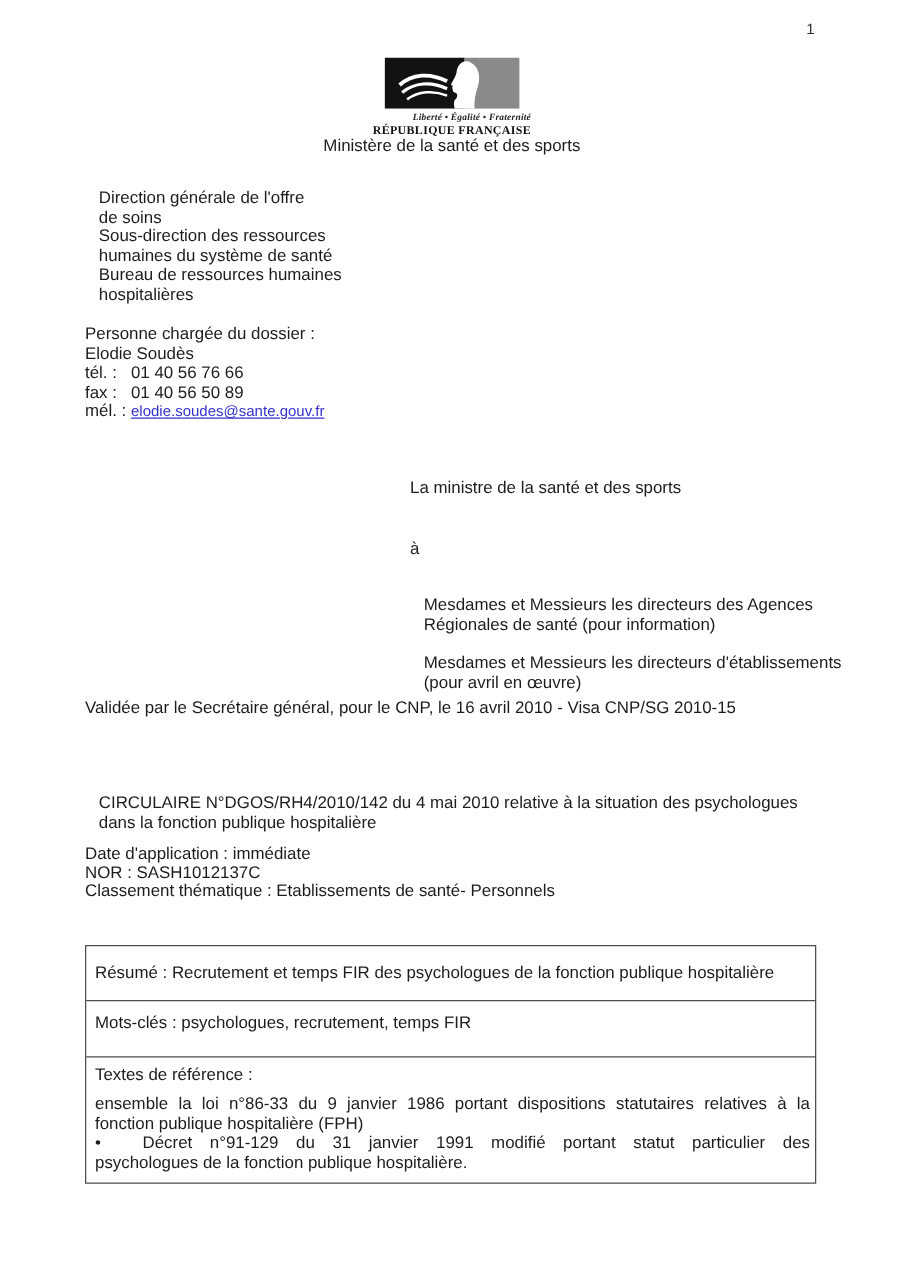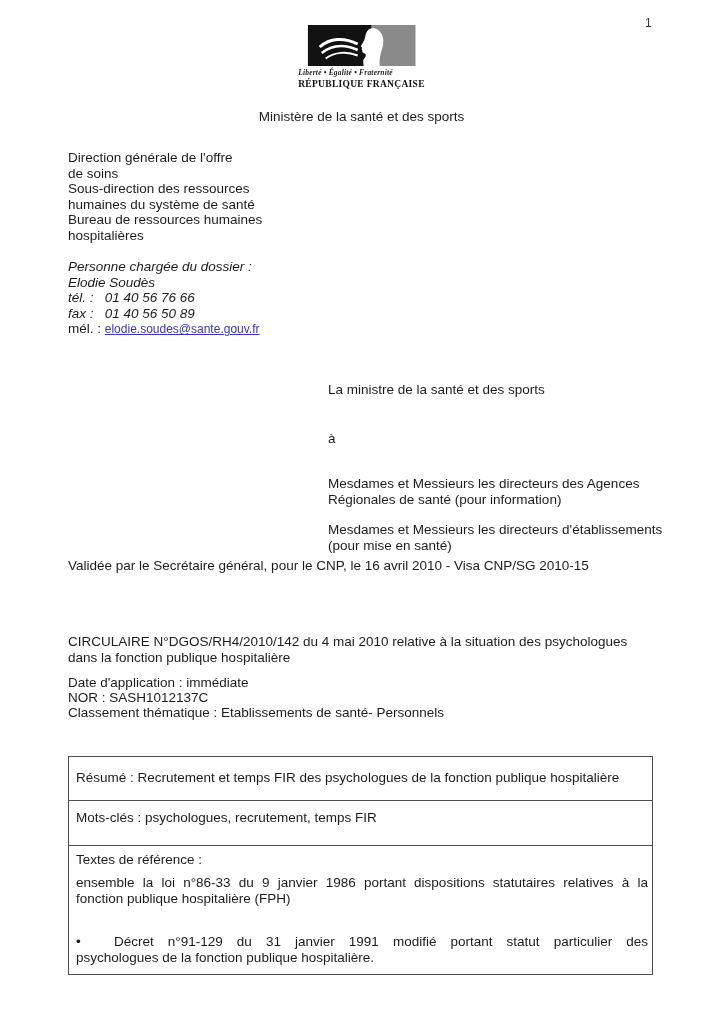--- a/index.html
+++ b/index.html
@@ -5,27 +5,27 @@
   html, body { margin: 0; padding: 0; }
   body {
     width: 723px; height: 1024px;
     background: #ffffff;
     font-family: "Liberation Sans", "DejaVu Sans", sans-serif;
     color: #1c1c1c;
     position: relative;
     font-size: 13.5px;
   }
   .abs { position: absolute; }
-  .pre { white-space: pre-line; }
-  .prew { white-space: pre-wrap; font-style: italic; }
+  .pre { white-space: pre-line; margin-left: 11px; }
+  .prew { white-space: pre-wrap; }
   .b { font-weight: normal; }
 
   .page-number { top: 16px; left: 645px; font-size: 12px; color: #333; }
 
-  .logo-block { top: 25px; left: 50%; transform: translateX(-50%); text-align: left; }
+  .logo-block { top: 46px; left: 50%; transform: translateX(-50%); text-align: right; }
   .logo-block svg { display: block; margin: 0 auto; }
   .logo-motto {
     margin-top: 2px;
     font-family: "Liberation Serif", "DejaVu Serif", serif;
     font-style: italic; font-weight: bold;
     font-size: 7.5px; letter-spacing: 0.2px; color: #222;
   }
   .logo-republic {
     margin-top: 2px;
     font-family: "Liberation Serif", "DejaVu Serif", serif;
@@ -57,21 +57,21 @@
   .summary-table {
     left: 68px; top: 756px; width: 585px;
     border: 1px solid #4d4d4d;
     box-sizing: border-box;
   }
   .trow { border-bottom: 1px solid #4d4d4d; padding: 13px 4px 15px 7px; }
   .trow.keywords { padding: 9px 4px 20px 7px; }
   .trow.refs { padding: 6px 4px 9px 7px; border-bottom: none; }
   .nowrap { white-space: nowrap; }
   .ref-para { margin-top: 8px; line-height: 15.6px; }
-  .ref-para.second { margin-top: 28px; }
+  .ref-para.second { margin-top: 0; }
   .jl { text-align: justify; text-align-last: justify; }
   .ll { text-align: left; }
   .bullet { display: inline-block; width: 38px; }
 </style>
 </head>
 <body>
 
 <div class="abs page-number">1</div>
 
 <div class="abs logo-block">
@@ -103,21 +103,21 @@
 fax :   01 40 56 50 89</div>
   <div class="email-line"><span>mél. :</span> <a class="email">elodie.soudes@sante.gouv.fr</a></div>
 </div>
 
 <div class="abs addressee-block">
   <div>La ministre de la santé et des sports</div>
   <div class="to-word">à</div>
   <div class="recip-1 pre">Mesdames et Messieurs les directeurs des Agences
 Régionales de santé (pour information)</div>
   <div class="recip-2 pre">Mesdames et Messieurs les directeurs d'établissements
-(pour mise en santé)</div>
+(pour avril en œuvre)</div>
 </div>
 
 <div class="abs validation-line">Validée par le Secrétaire général, pour le CNP, le 16 avril 2010 - Visa CNP/SG 2010-15</div>
 
 <div class="abs circ-title pre">CIRCULAIRE N°DGOS/RH4/2010/142 du 4 mai 2010 relative à la situation des psychologues
 dans la fonction publique hospitalière</div>
 
 <div class="abs circ-meta">
   <div>Date d'application : immédiate</div>
   <div>NOR : SASH1012137C</div>

